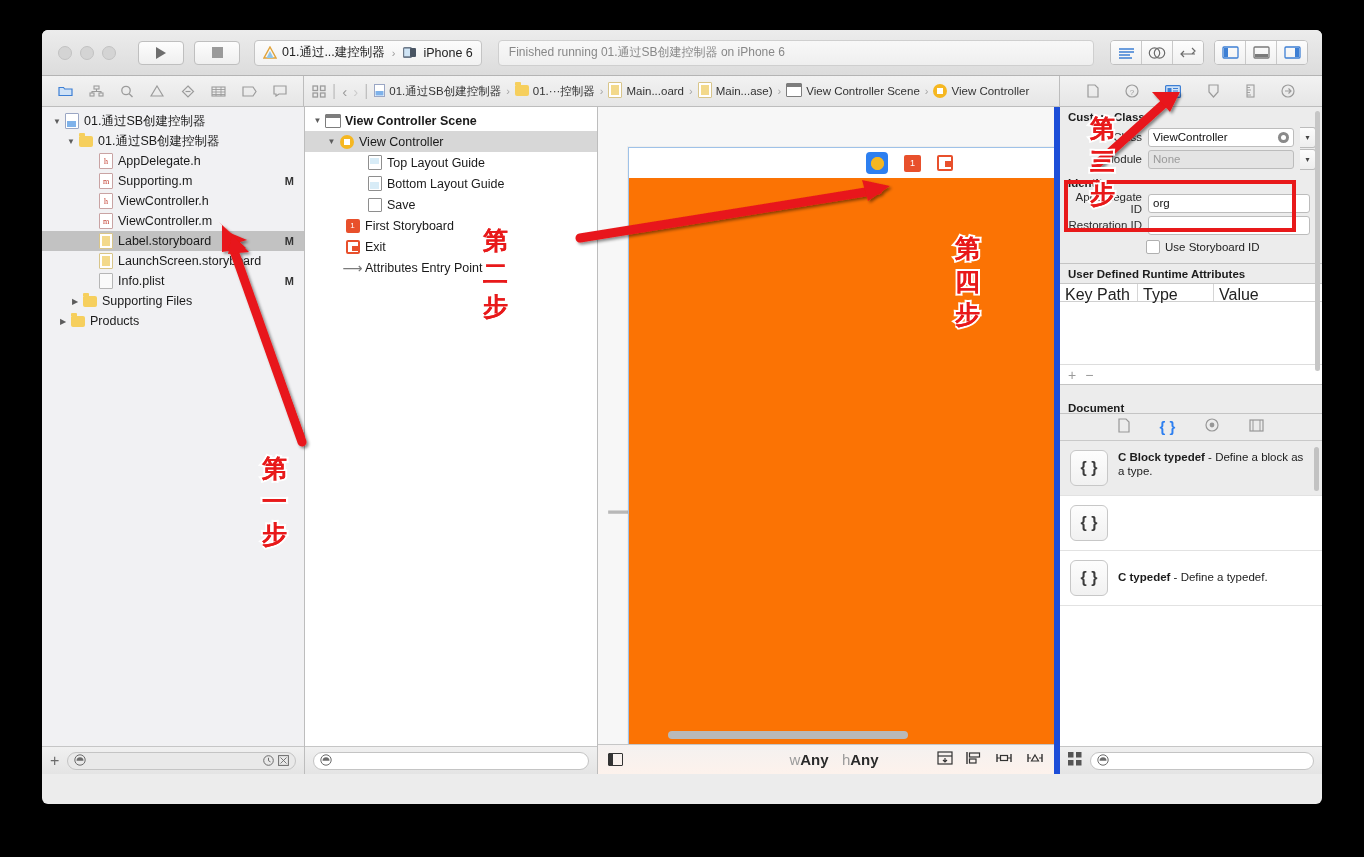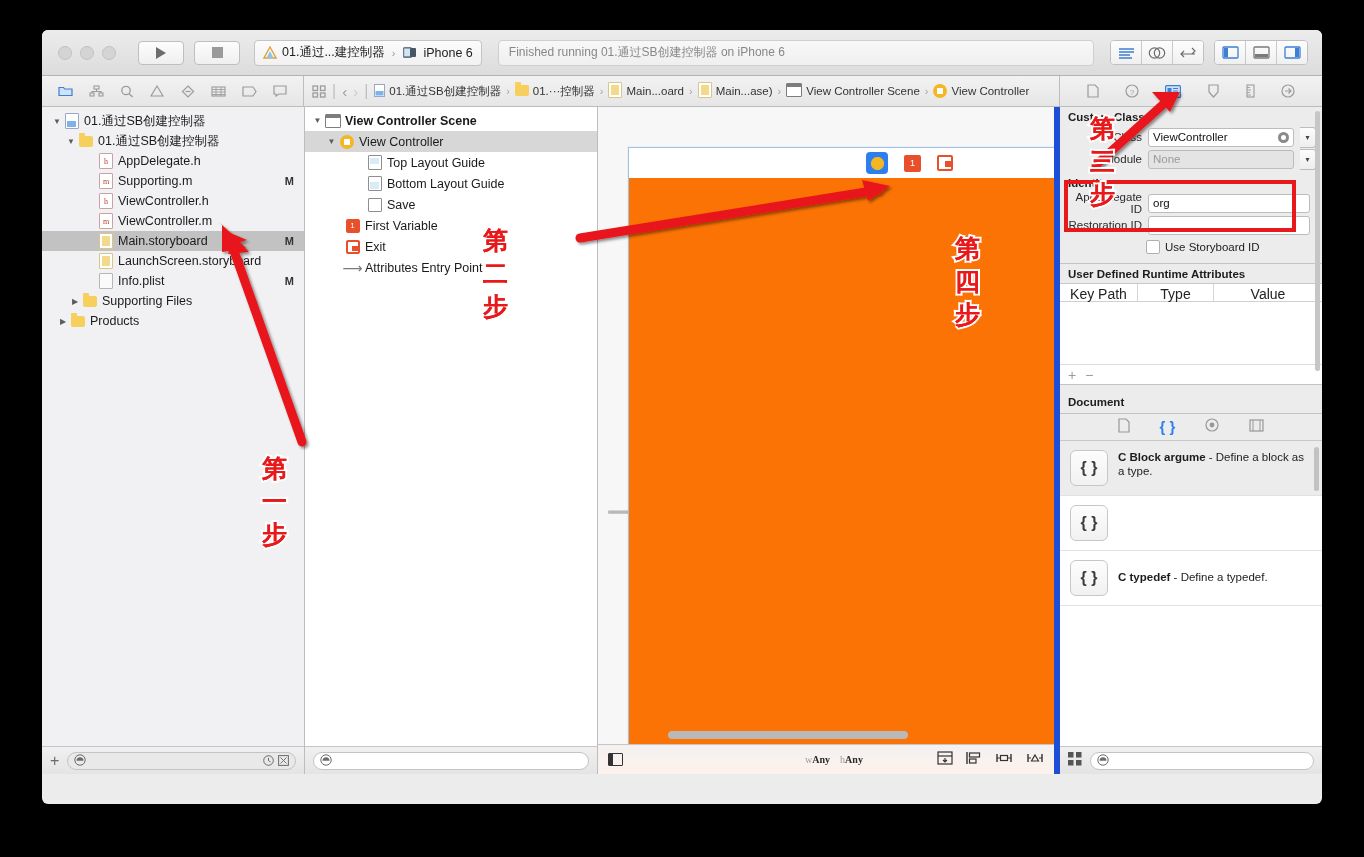--- a/index.html
+++ b/index.html
@@ -102,21 +102,21 @@
   .sb-vc:after{content:"";width:13px;height:13px;border-radius:50%;background:#f5b721;display:block;
                box-shadow:inset 0 0 0 3px #f5b721;}
   .sb-fr{width:17px;height:17px;background:#e8502c;border-radius:2px;color:#fff;font-size:9px;
          display:flex;align-items:center;justify-content:center;}
   .sb-exit{width:16px;height:16px;border:2.3px solid #e8502c;border-radius:2px;box-sizing:border-box;position:relative;background:#fff;}
   .sb-exit:after{content:"";position:absolute;right:-2px;top:4px;width:8px;height:6px;background:#e8502c;}
   .orangeview{position:absolute;left:0;right:0;top:30px;bottom:0;background:#fb7304;}
   .hscroll{position:absolute;left:70px;width:240px;bottom:5px;height:8px;border-radius:4px;background:#b9b9b9;}
   .canvasbar{height:30px;border-top:1px solid #c6c6c6;background:linear-gradient(#f4f1f0,#fdf2ec);
              display:flex;align-items:center;padding:0 10px;box-sizing:border-box;position:relative;}
-  .sizeclass{position:absolute;left:16px;right:0;text-align:center;font-size:10px;color:#2a2a2a;pointer-events:none;font-family:Liberation Serif, serif;}
+  .sizeclass{position:absolute;left:16px;right:0;text-align:center;font-size:15px;color:#2a2a2a;pointer-events:none;}
   .sizeclass .dim{color:#9b9b9b;}
   .canvasbar-right{margin-left:auto;display:flex;gap:13px;align-items:center;}
   .panelsq{width:15px;height:13px;border:1.5px solid #333;border-radius:1px;position:relative;box-sizing:border-box;}
   .panelsq:after{content:"";position:absolute;left:0;top:0;bottom:0;width:4px;background:#333;}
 
   
   .inspbody{flex:1;overflow:hidden;position:relative;background:#ececec;}
   .sechead{font-size:11.5px;font-weight:bold;color:#1c1c1c;padding:4px 8px 3px;}
   .irow{display:flex;align-items:center;height:22px;padding:0 6px 0 4px;gap:6px;}
   .ilabel{width:78px;text-align:right;font-size:11.5px;color:#2b2b2b;flex:none;}
@@ -124,21 +124,21 @@
           color:#111;display:flex;align-items:center;padding:0 4px;box-sizing:border-box;position:relative;}
   .ifield.dis{background:#e4e4e4;color:#9a9a9a;}
   .ifield.ph{color:#b0b0b0;}
   .stepchev{width:15px;height:19px;border:1px solid #bcbcbc;border-left:none;border-radius:0 3px 3px 0;
             background:linear-gradient(#fcfcfc,#eee);display:flex;align-items:center;justify-content:center;font-size:8px;color:#444;flex:none;}
   .circdot{width:11px;height:11px;border-radius:50%;background:#8a8a8a;position:relative;flex:none;}
   .circdot:after{content:"";position:absolute;inset:3px;background:#fff;border-radius:50%;}
   .chkrow{display:flex;align-items:center;gap:5px;padding-left:86px;height:21px;font-size:11.5px;color:#1c1c1c;}
   .chkbox{width:12px;height:12px;border:1px solid #b0b0b0;border-radius:2px;background:#fff;flex:none;}
   .udra{background:#fff;border-top:1px solid #c4c4c4;border-bottom:1px solid #c4c4c4;}
-  .udhead{display:flex;height:17px;font-size:14px;color:#222;border-bottom:1px solid #d0d0d0;text-align:center;}
+  .udhead{display:flex;height:17px;font-size:16px;color:#222;border-bottom:1px solid #d0d0d0;}
   .udhead div{padding:2px 5px;border-right:1px solid #d6d6d6;box-sizing:border-box;}
   .udbody{height:62px;background:#fff;}
   .udfoot{height:19px;display:flex;align-items:center;gap:9px;padding-left:8px;font-size:14px;color:#9a9a9a;border-top:1px solid #ddd;background:#fff;}
 
   
   .libtabs{height:26px;border-top:1px solid #c4c4c4;background:#ececec;display:flex;align-items:center;justify-content:center;gap:30px;}
   .libtab{opacity:.65;font-size:13px;color:#4a4a4a;}
   .libtab.on{opacity:1;color:#2d7ff0;}
   .liblist{flex:1;background:#fff;overflow:hidden;border-top:1px solid #c9c9c9;position:relative;}
   .libitem{display:flex;gap:10px;padding:9px 12px 9px 10px;border-bottom:1px solid #e2e2e2;align-items:flex-start;}
@@ -424,21 +424,21 @@
               <span class="fm">m</span>
             </span>
           <span class="tlabel">ViewController.m</span>
           <span class="tm"></span>
         </div>
         <div class="trow sel">
           <span class="tw" style="margin-left:42px"></span>
           <span class="ticon">
               <span class="fsb"></span>
             </span>
-          <span class="tlabel">Main.storyboard</span>
+          <span class="tlabel">Label.storyboard</span>
           <span class="tm">M</span>
         </div>
         <div class="trow">
           <span class="tw" style="margin-left:42px"></span>
           <span class="ticon">
               <span class="fsb"></span>
             </span>
           <span class="tlabel">LaunchScreen.storyboard</span>
           <span class="tm"></span>
         </div>
@@ -527,21 +527,21 @@
           <span class="oicon">
               <span class="ic-view"></span>
             </span>
           <span>Save</span>
         </div>
         <div class="orow">
           <span class="ow" style="margin-left:26px"></span>
           <span class="oicon">
               <span class="ic-fr">1</span>
             </span>
-          <span>First Variable</span>
+          <span>First Storyboard</span>
         </div>
         <div class="orow">
           <span class="ow" style="margin-left:26px"></span>
           <span class="oicon">
               <span class="ic-exit"></span>
             </span>
           <span>Exit</span>
         </div>
         <div class="orow">
           <span class="ow" style="margin-left:26px"></span>
@@ -663,21 +663,21 @@
             <div style="width:76px">Type</div>
             <div style="flex:1;border-right:none">Value</div>
           </div>
           <div class="udbody"></div>
           <div class="udfoot">
             <span>+</span>
             <span>−</span>
           </div>
         </div>
 
-        <div class="sechead" style="margin-top:7px">Document</div>
+        <div class="sechead" style="margin-top:13px">Document</div>
         <div class="irow">
           <span class="ilabel">Label</span>
           <div class="ifield ph" style="margin-right:6px">
             <span>Xcode Specific Label</span>
           </div>
         </div>
 
       </div>
 
       <div class="libtabs">
@@ -698,21 +698,21 @@
               <rect x="1" y="1" width="13" height="11" fill="none" stroke="#6b6b6b" stroke-width="1.2"></rect>
               <path d="M4 1v11M11 1v11" stroke="#6b6b6b" stroke-width="1"></path>
             </svg>
         </span>
       </div>
       <div class="liblist" style="height:200px">
         <div class="libscroll"></div>
         <div class="libitem sel">
           <span class="libicon">{ }</span>
           <span class="libtext">
-            <b>C Block argume</b><span> - Define a block as a type.</span>
+            <b>C Block typedef</b><span> - Define a block as a type.</span>
           </span>
         </div>
         <div class="libitem">
           <span class="libicon">{ }</span>
         </div>
         <div class="libitem" style="align-items:center">
           <span class="libicon">{ }</span>
           <span class="libtext">
             <b>C typedef</b><span> - Define a typedef.</span>
           </span>

